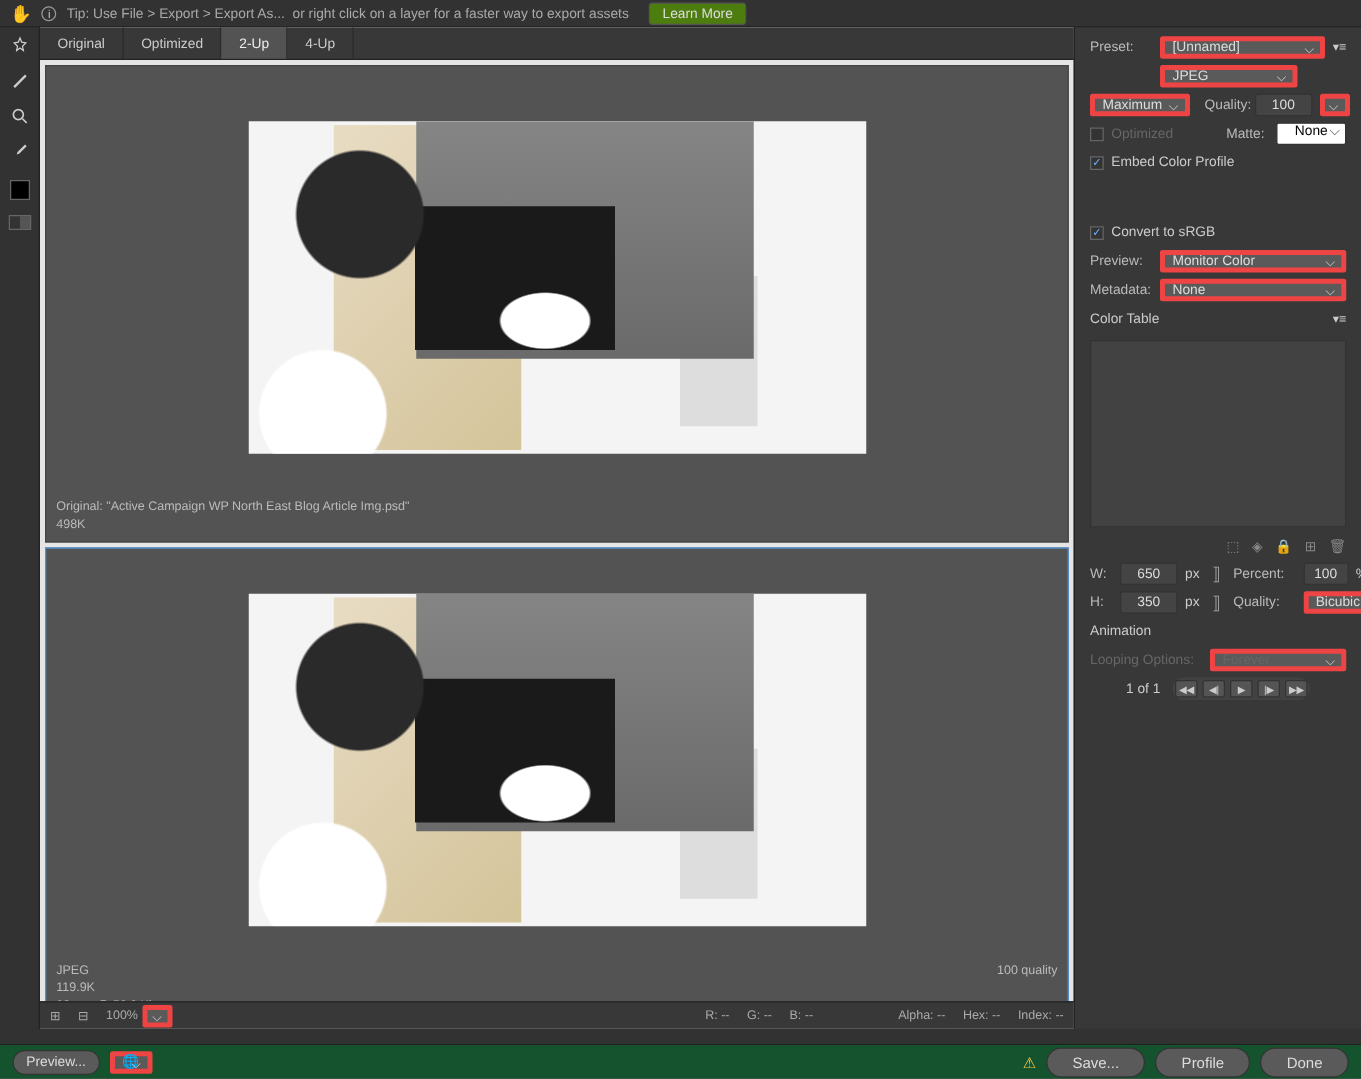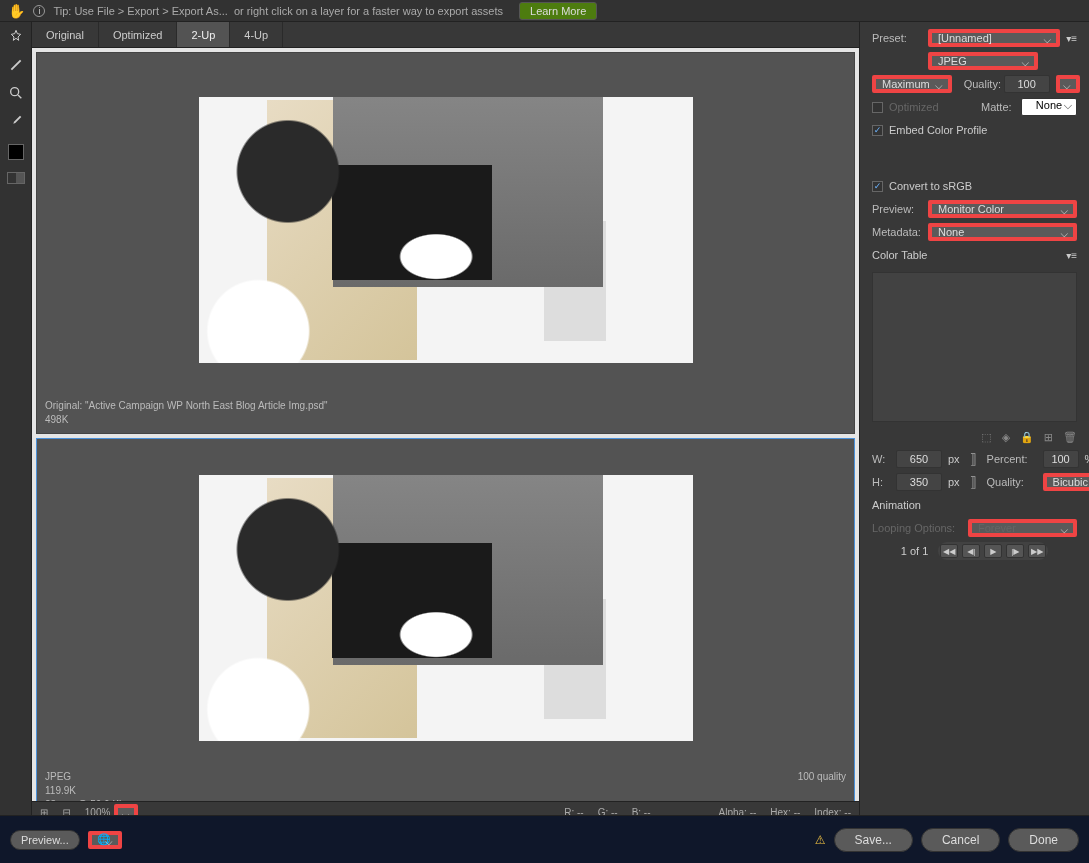--- a/index.html
+++ b/index.html
@@ -45,21 +45,21 @@
 .chk { width: 11px; height: 11px; border: 1px solid #666; background: #333; display: inline-flex; align-items:center; justify-content:center; font-size:9px; color:#6db4ff; }
 .chk.checked::before { content:"✓"; }
 .sep { height: 8px; }
 .section-title { color: #ccc; font-size: 11px; padding: 4px 0; }
 .color-table { height: 150px; background: #424242; border: 1px solid #333; margin: 4px 0; }
 .ct-icons { display: flex; justify-content: flex-end; gap: 10px; color: #888; font-size: 11px; padding: 2px 0; }
 .anim-ctrl { display: flex; justify-content: center; gap: 4px; align-items: center; background: #424242; padding: 2px; border-radius: 10px; }
 .anim-btn { width: 18px; height: 14px; background: #555; border: 1px solid #333; border-radius: 2px; display:flex; align-items:center; justify-content:center; font-size:8px; color:#ccc; }
 .bottom-status { position: absolute; left: 32px; right: 230px; bottom: 40px; height: 22px; background: #383838; border-top: 1px solid #222; display: flex; align-items: center; padding: 0 8px; gap: 14px; color: #aaa; font-size: 10px; }
 .bottom-status .zoom { display:flex; align-items:center; gap:4px; }
-.bottom-buttons { position: absolute; left: 0; right: 0; bottom: 0; height: 48px; background: #0f172a; border-top: 1px solid #222; display: flex; align-items: center; padding: 0 10px; gap: 8px; }
+.bottom-buttons { position: absolute; left: 0; right: 0; bottom: 0; height: 28px; background: #14532d; border-top: 1px solid #222; display: flex; align-items: center; padding: 0 10px; gap: 8px; }
 .bottom-buttons .spacer { flex: 1; }
 .btn { background: #5a5a5a; border: 1px solid #333; color: #ddd; padding: 4px 20px; border-radius: 12px; font-size: 12px; cursor: pointer; }
 .btn.small { padding: 3px 10px; border-radius: 10px; font-size: 11px; }
 .warn-icon { color: #f5c542; font-size: 12px; }
 .menu-icon { color:#ccc; font-size:10px; margin-left:auto; cursor:pointer; }
 .link-icon { font-size: 14px; color: #aaa; padding: 0 4px; }
 .matte-sel { background:#fff; color:#000; border:1px solid #333; height:18px; width:56px; text-align:center; font-size:11px; border-radius:2px; position:relative; }
 .matte-sel::after{content:"⌵"; position:absolute; right:4px; color:#666;}
 .disabled { color: #666 !important; }
 </style>
@@ -239,15 +239,15 @@
   <span>Hex: --</span>
   <span>Index: --</span>
 </div>
 
 <div class="bottom-buttons">
   <button class="btn small">Preview...</button>
   <div class="select" style="max-width:34px;flex:0;padding:0 16px 0 6px">🌐</div>
   <div class="spacer"></div>
   <span class="warn-icon">⚠</span>
   <button class="btn">Save...</button>
-  <button class="btn">Cancel</button>
+  <button class="btn">Profile</button>
   <button class="btn">Done</button>
 </div>
 
 </body></html>

